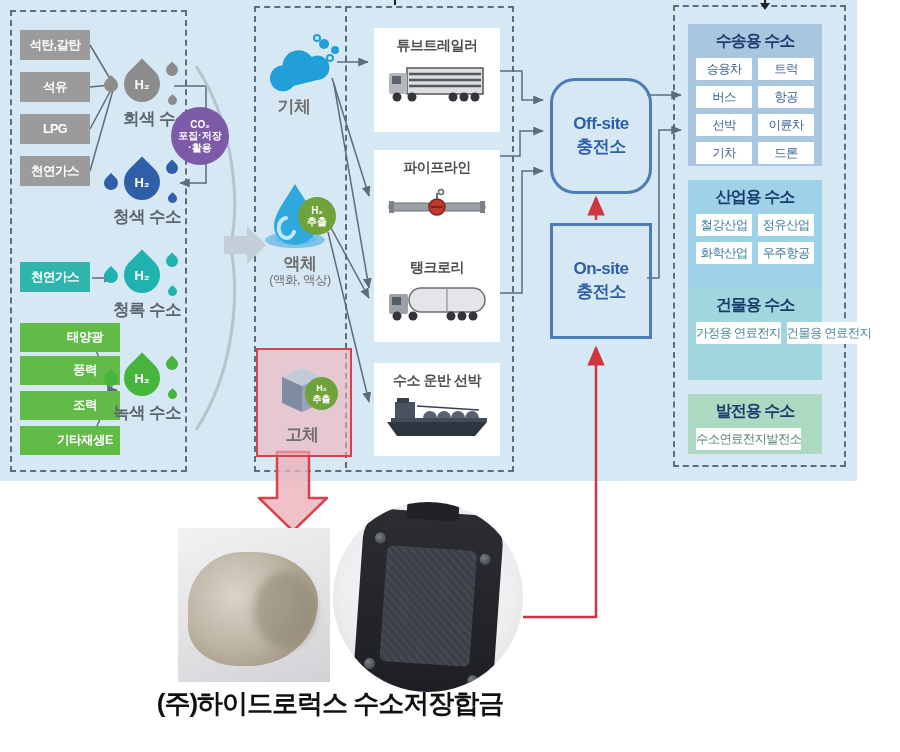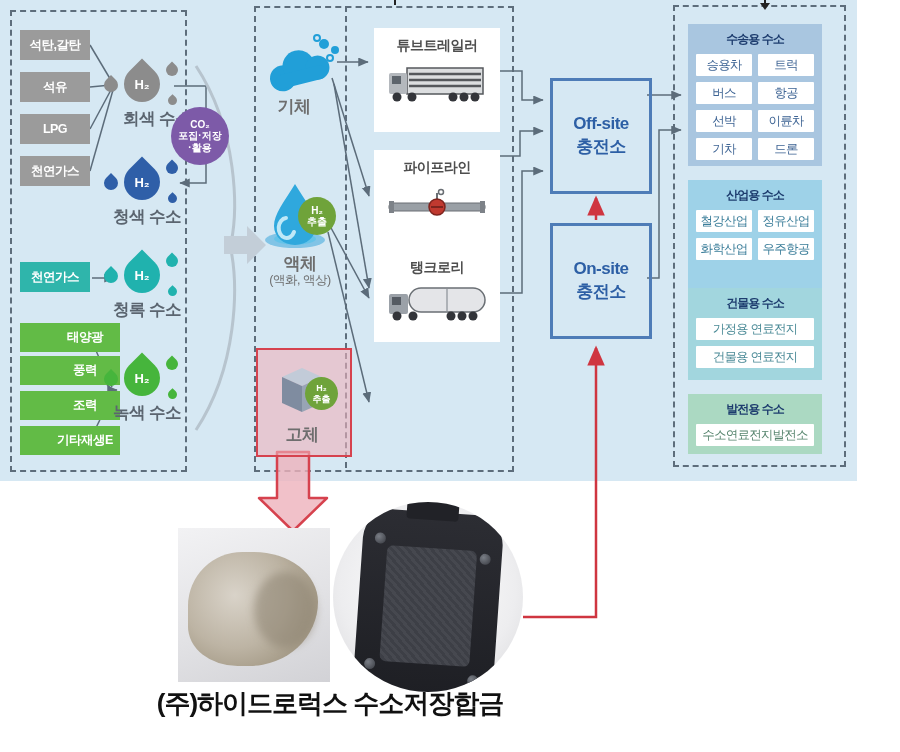--- a/index.html
+++ b/index.html
@@ -42,24 +42,24 @@
   .tcard{left:374px;width:126px;background:#ffffff;display:flex;flex-direction:column;align-items:center;}
   .tcard .ttitle{margin-top:9px;color:#4e4e4e;font-weight:bold;font-size:14px;letter-spacing:-0.5px;white-space:nowrap;}
   .tcard svg{margin-top:4px;}
 
   
   .station{width:96px;height:110px;border:3px solid #4e7cb7;display:flex;flex-direction:column;
     align-items:center;justify-content:center;color:#2d5fa5;font-weight:bold;font-size:17px;line-height:1.35;letter-spacing:-0.5px;}
 
   
   .panel{left:688px;width:134px;display:flex;flex-direction:column;align-items:center;}
-  .panel .ptitle{margin-top:7px;color:#1d3c6e;font-weight:bold;font-size:12px;letter-spacing:-1px;}
+  .panel .ptitle{margin-top:7px;color:#1d3c6e;font-weight:bold;font-size:16px;letter-spacing:-1px;}
   .pgrid{display:grid;grid-gap:6px;margin-top:6px;width:118px;}
   .cols2{grid-template-columns:1fr 1fr;}
-  .cols1{grid-template-columns:1fr;}
+  .cols1{grid-template-columns:1fr 1fr;}
   .pcell{background:#ffffff;height:22px;display:flex;align-items:center;justify-content:center;
     font-size:12.5px;letter-spacing:-0.8px;white-space:nowrap;border-radius:1px;}
   .p-transport{background:#a9c6e0;} .p-transport .pcell{color:#3e6494;}
   .p-industry{background:#9ed2e8;}  .p-industry .pcell{color:#3a7d99;}
   .p-building{background:#a2d6de;}  .p-building .pcell{color:#4a8a96;}
   .p-power{background:#abd9c2;}     .p-power .pcell{color:#58866f;}
 
   
   .powder{left:178px;top:528px;width:152px;height:154px;
     background:linear-gradient(160deg,#f2f2f4,#e2e2e5 55%,#d2d2d6);}
@@ -293,22 +293,36 @@
       <rect x="4" y="13" width="19" height="20" rx="2" fill="#9ba1a8"></rect>
       <rect x="7" y="16" width="9" height="8" fill="#555b63"></rect>
       <circle cx="12" cy="35" r="4.5" fill="#33353a"></circle>
         <circle cx="28" cy="35" r="4.5" fill="#33353a"></circle>
       <circle cx="66" cy="35" r="4.5" fill="#33353a"></circle>
         <circle cx="77" cy="35" r="4.5" fill="#33353a"></circle>
         <circle cx="88" cy="35" r="4.5" fill="#33353a"></circle>
     </svg>
   </div>
 
-
-  <div class="abs station" style="left:550px;top:78px;">
+  <div class="abs tcard" style="top:363px;height:93px;">
+    <div class="ttitle">수소 운반 선박</div>
+    <svg width="108" height="46" viewBox="0 0 108 46">
+      <polygon points="4,28 104,28 92,42 14,42" fill="#2e3440"></polygon>
+      <rect x="8" y="24" width="96" height="4" fill="#454c59"></rect>
+      <path d="M40,24 a7,7 0 0,1 14,0 z" fill="#5a6270"></path>
+        <path d="M54,24 a7,7 0 0,1 14,0 z" fill="#5a6270"></path>
+      <path d="M68,24 a7,7 0 0,1 14,0 z" fill="#5a6270"></path>
+        <path d="M82,24 a7,7 0 0,1 14,0 z" fill="#5a6270"></path>
+      <rect x="12" y="8" width="20" height="16" fill="#4a5260"></rect>
+      <rect x="14" y="4" width="12" height="5" fill="#39404c"></rect>
+      <line x1="34" y1="12" x2="96" y2="16" stroke="#39404c" stroke-width="1.5"></line>
+    </svg>
+  </div>
+
+  <div class="abs station" style="left:550px;top:78px;border-radius:25px;">
     <span>Off-site</span>
       <span>충전소</span>
   </div>
   <div class="abs station" style="left:550px;top:223px;">
     <span>On-site</span>
       <span>충전소</span>
   </div>
 
   <div class="abs panel p-transport" style="top:24px;height:142px;">
     <div class="ptitle">수송용 수소</div>

